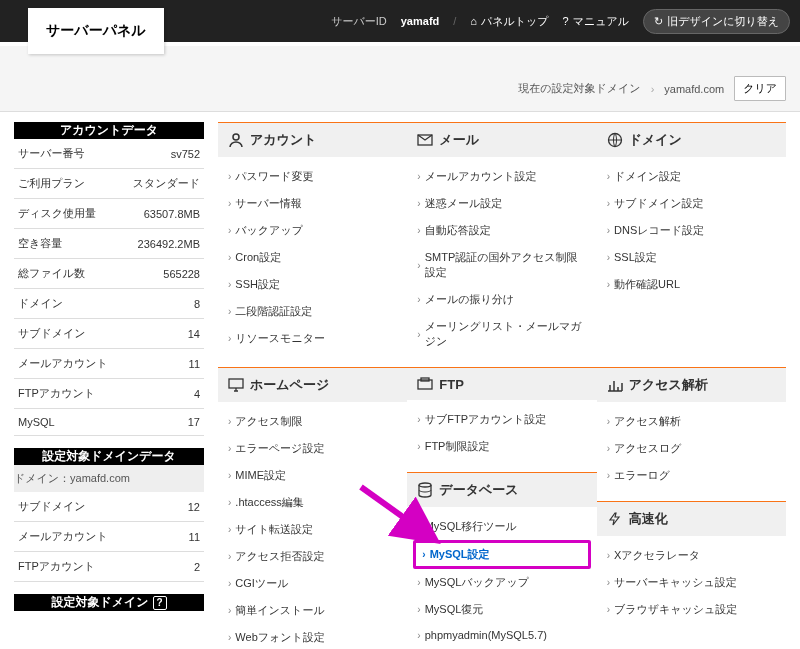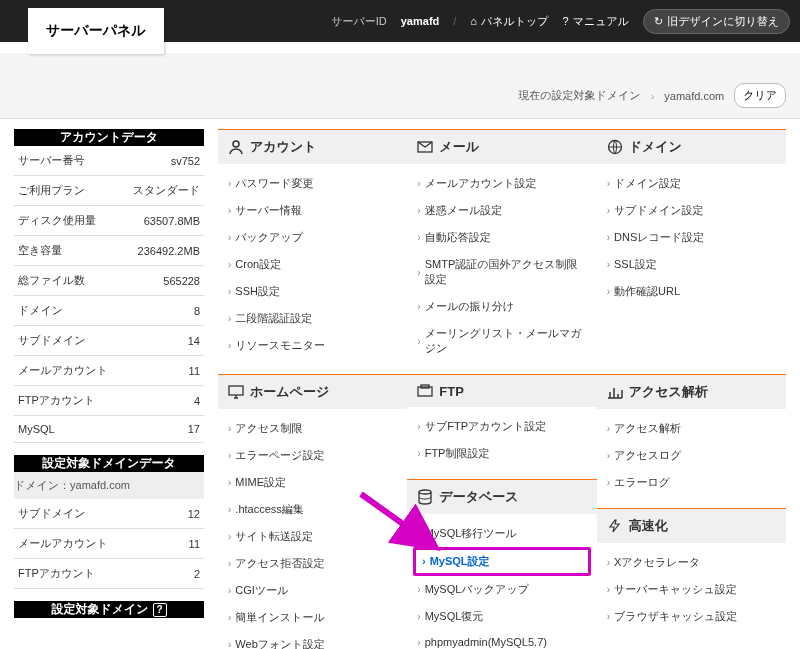--- a/index.html
+++ b/index.html
@@ -4,22 +4,22 @@
 <style>
 * { margin: 0; padding: 0; box-sizing: border-box; }
 body { font-family: "Hiragino Kaku Gothic Pro", "Meiryo", sans-serif; font-size: 12px; color: #333; background: #fff; width: 800px; }
 .topbar { background: #222; color: #ccc; height: 42px; display: flex; align-items: center; padding: 0 10px; position: relative; }
 .logo { background: #fff; color: #000; font-weight: bold; font-size: 14px; padding: 14px 18px; position: absolute; top: 8px; left: 28px; box-shadow: 1px 1px 3px rgba(0,0,0,.2); }
 .topbar .right { margin-left: auto; display: flex; align-items: center; gap: 14px; font-size: 11px; }
 .server-id-label { color: #ccc; }
 .server-id-val { color: #fff; font-weight: bold; }
 .top-link { color: #fff; display: flex; align-items: center; gap: 4px; }
 .switch-btn { background: #444; border: 1px solid #666; color: #fff; border-radius: 14px; padding: 4px 10px; display: flex; align-items: center; gap: 4px; }
-.subbar { background: #f5f5f5; border-bottom: 1px solid #ddd; padding: 10px 14px; display: flex; align-items: center; justify-content: flex-end; gap: 10px; font-size: 11px; color: #555; margin-top: 11px; padding-top: 30px; }
-.clear-btn { background: #fff; border: 1px solid #bbb; border-radius: 10px; padding: 4px 8px; font-size: 11px; }
+.subbar { background: #f5f5f5; border-bottom: 1px solid #ddd; padding: 10px 14px; display: flex; align-items: center; justify-content: flex-end; gap: 10px; font-size: 11px; color: #555; margin-top: 4px; padding-top: 30px; }
+.clear-btn { background: #fff; border: 1px solid #bbb; border-radius: 1px; padding: 4px 8px; font-size: 11px; }
 .main { display: flex; padding: 10px 14px; gap: 14px; }
 .sidebar { width: 190px; flex: none; }
 .side-header { background: #000; color: #fff; font-weight: bold; font-size: 12px; text-align: center; padding: 0 0; }
 .side-table { width: 100%; border-collapse: collapse; margin-bottom: 12px; }
 .side-table td { border-bottom: 1px solid #ddd; padding: 7px 4px; font-size: 11px; }
 .side-table td:last-child { text-align: right; }
 .domain-sel { display: flex; gap: 6px; padding: 8px 0; align-items: center; }
 .help-icon { display: inline-block; width: 14px; height: 14px; border: 1px solid #fff; border-radius: 2px; text-align: center; line-height: 12px; font-size: 10px; margin-left: 4px; }
 .content { flex: 1; }
 .grid { display: grid; grid-template-columns: repeat(3, 1fr); gap: 0; }

